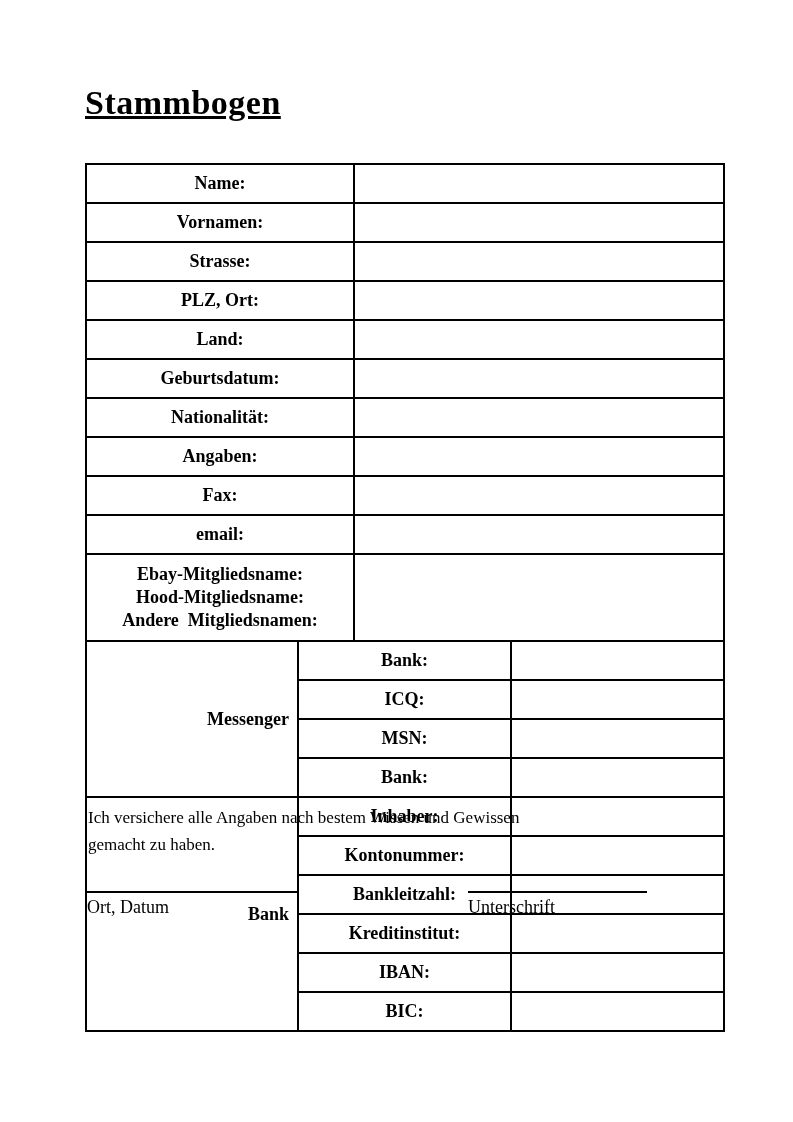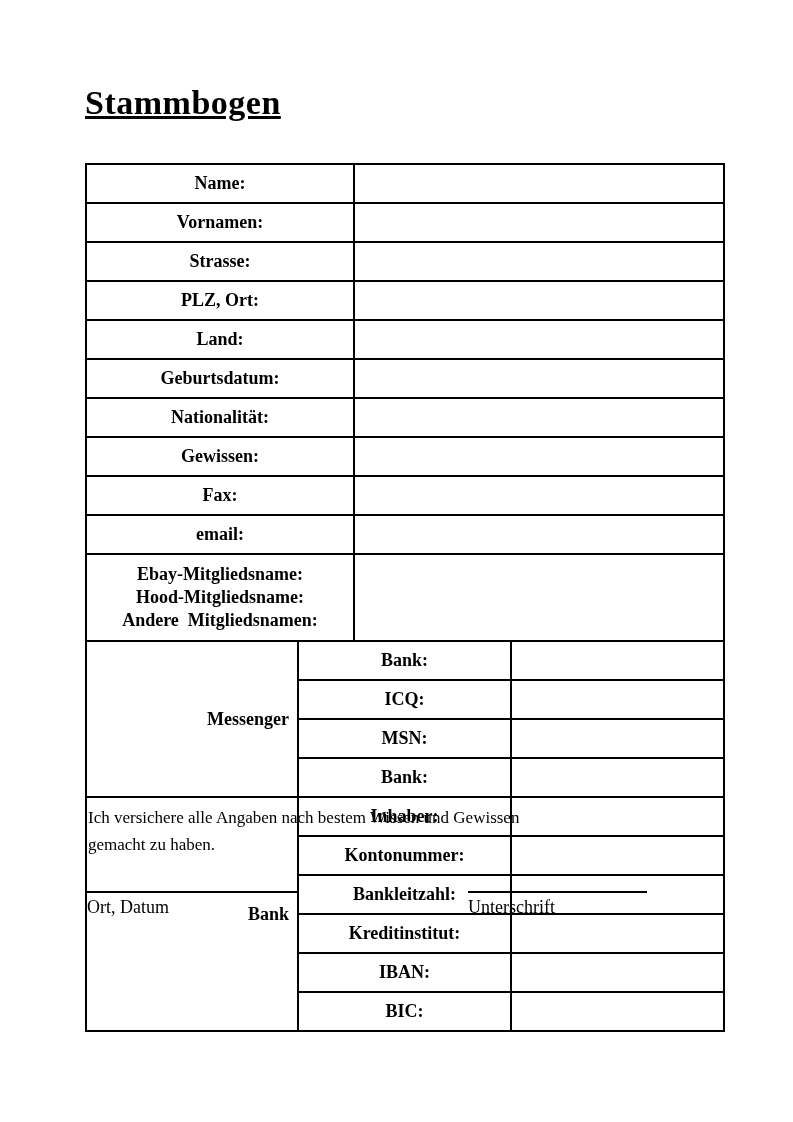--- a/index.html
+++ b/index.html
@@ -127,21 +127,21 @@
       </tr>
       <tr class="r-simple">
         <td class="label" colspan="2">Geburtsdatum:</td>
         <td class="value" colspan="2"></td>
       </tr>
       <tr class="r-simple">
         <td class="label" colspan="2">Nationalität:</td>
         <td class="value" colspan="2"></td>
       </tr>
       <tr class="r-simple">
-        <td class="label" colspan="2">Gewissen:</td>
+        <td class="label" colspan="2">Angaben:</td>
         <td class="value" colspan="2"></td>
       </tr>
       <tr class="r-simple">
         <td class="label" colspan="2">Fax:</td>
         <td class="value" colspan="2"></td>
       </tr>
       <tr class="r-simple">
         <td class="label" colspan="2">email:</td>
         <td class="value" colspan="2"></td>
       </tr>

